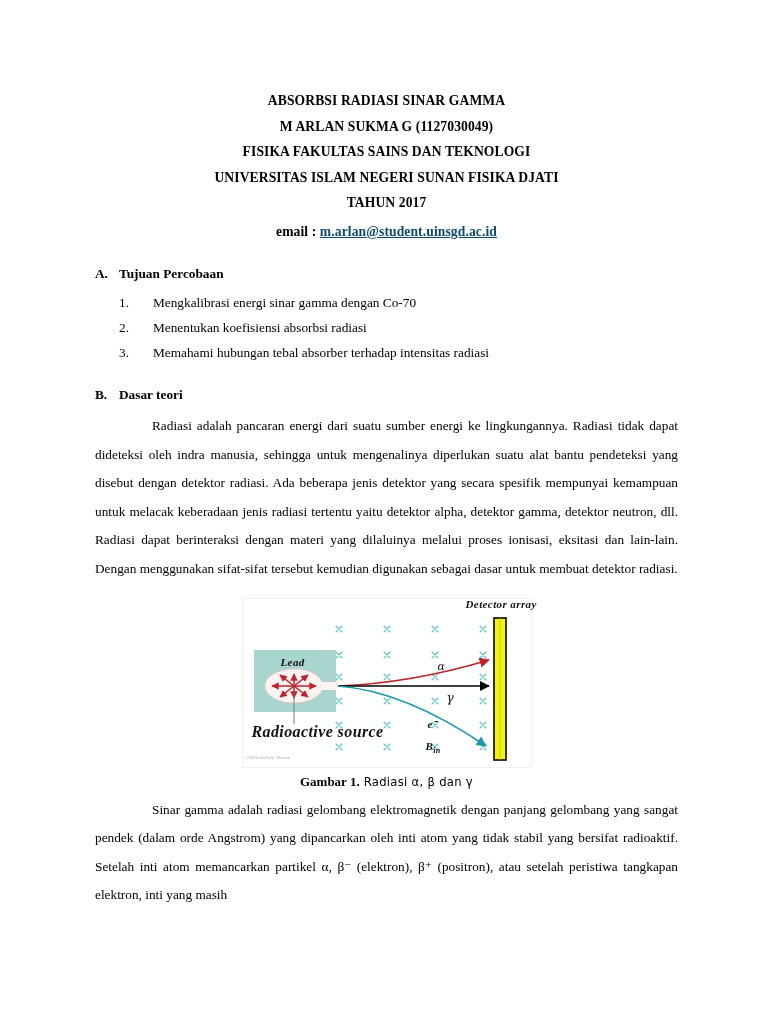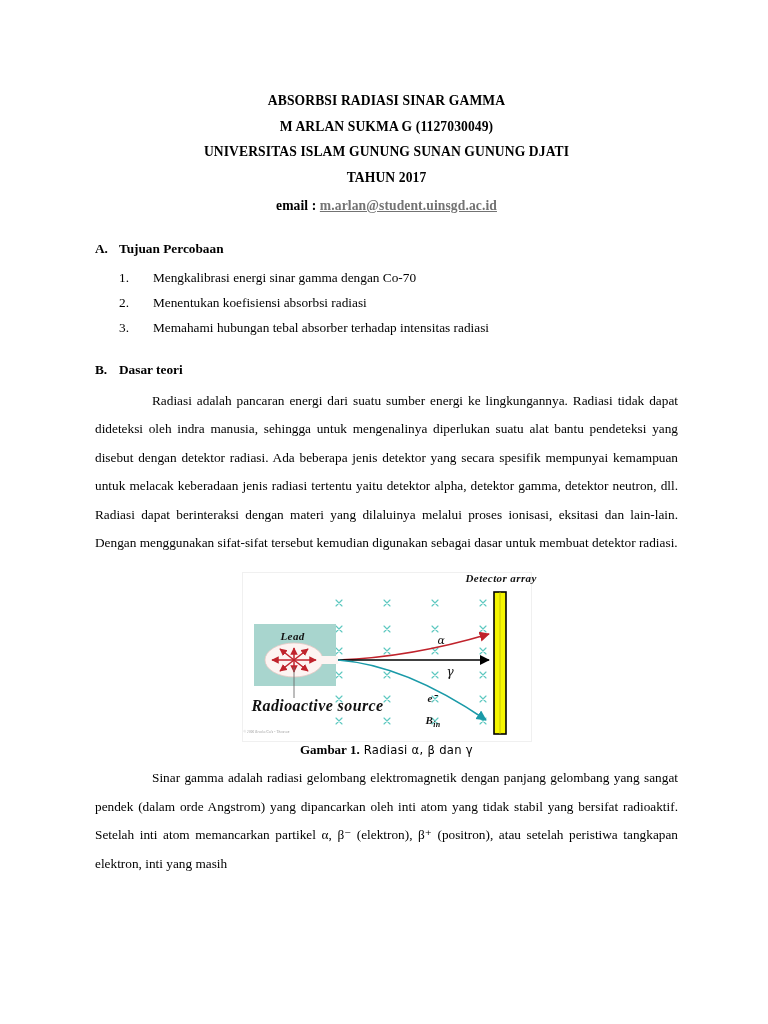--- a/index.html
+++ b/index.html
@@ -32,21 +32,21 @@
     line-height: 25.5px;
     letter-spacing: 0.1px;
   }
   .title-line { white-space: nowrap; }
   .email-line {
     margin-top: 3px;
     font-weight: bold;
     font-size: 13.6px;
   }
   .email-link {
-    color: #737373;
+    color: #0c4a6e;
     text-decoration: underline;
     font-weight: bold;
   }
 
   
   .section {
     margin-top: 22px;
   }
   .section-head {
     font-weight: bold;
@@ -94,20 +94,21 @@
   }
   .fig-img {
     position: relative;
     display: inline-block;
     width: 290px;
     height: 170px;
     background: #ffffff;
     vertical-align: top;
   }
   .fig-caption {
+    margin-top: 6px;
     font-size: 13px;
     text-align: center;
   }
   .fig-caption b { font-weight: bold; }
   .cap-rest {
     font-family: "DejaVu Sans", sans-serif;
     font-size: 11.6px;
     letter-spacing: 0.3px;
   }
 
@@ -166,21 +167,22 @@
   }
 </style>
 </head>
 <body>
 
 <div class="page">
 
   <div class="title-block">
     <div class="title-line">ABSORBSI RADIASI SINAR GAMMA</div>
     <div class="title-line">M ARLAN SUKMA G (1127030049)</div>
-    <div class="title-line">UNIVERSITAS ISLAM GUNUNG SUNAN GUNUNG DJATI</div>
+    <div class="title-line">FISIKA FAKULTAS SAINS DAN TEKNOLOGI</div>
+    <div class="title-line">UNIVERSITAS ISLAM NEGERI SUNAN FISIKA DJATI</div>
     <div class="title-line">TAHUN 2017</div>
     <div class="email-line"><span>email : </span><a class="email-link" href="#">m.arlan@student.uinsgd.ac.id</a></div>
   </div>
 
   <div class="section">
     <div class="section-head">
       <span class="section-letter">A.</span>
       <span class="section-title">Tujuan Percobaan</span>
     </div>
     <div class="num-list">

